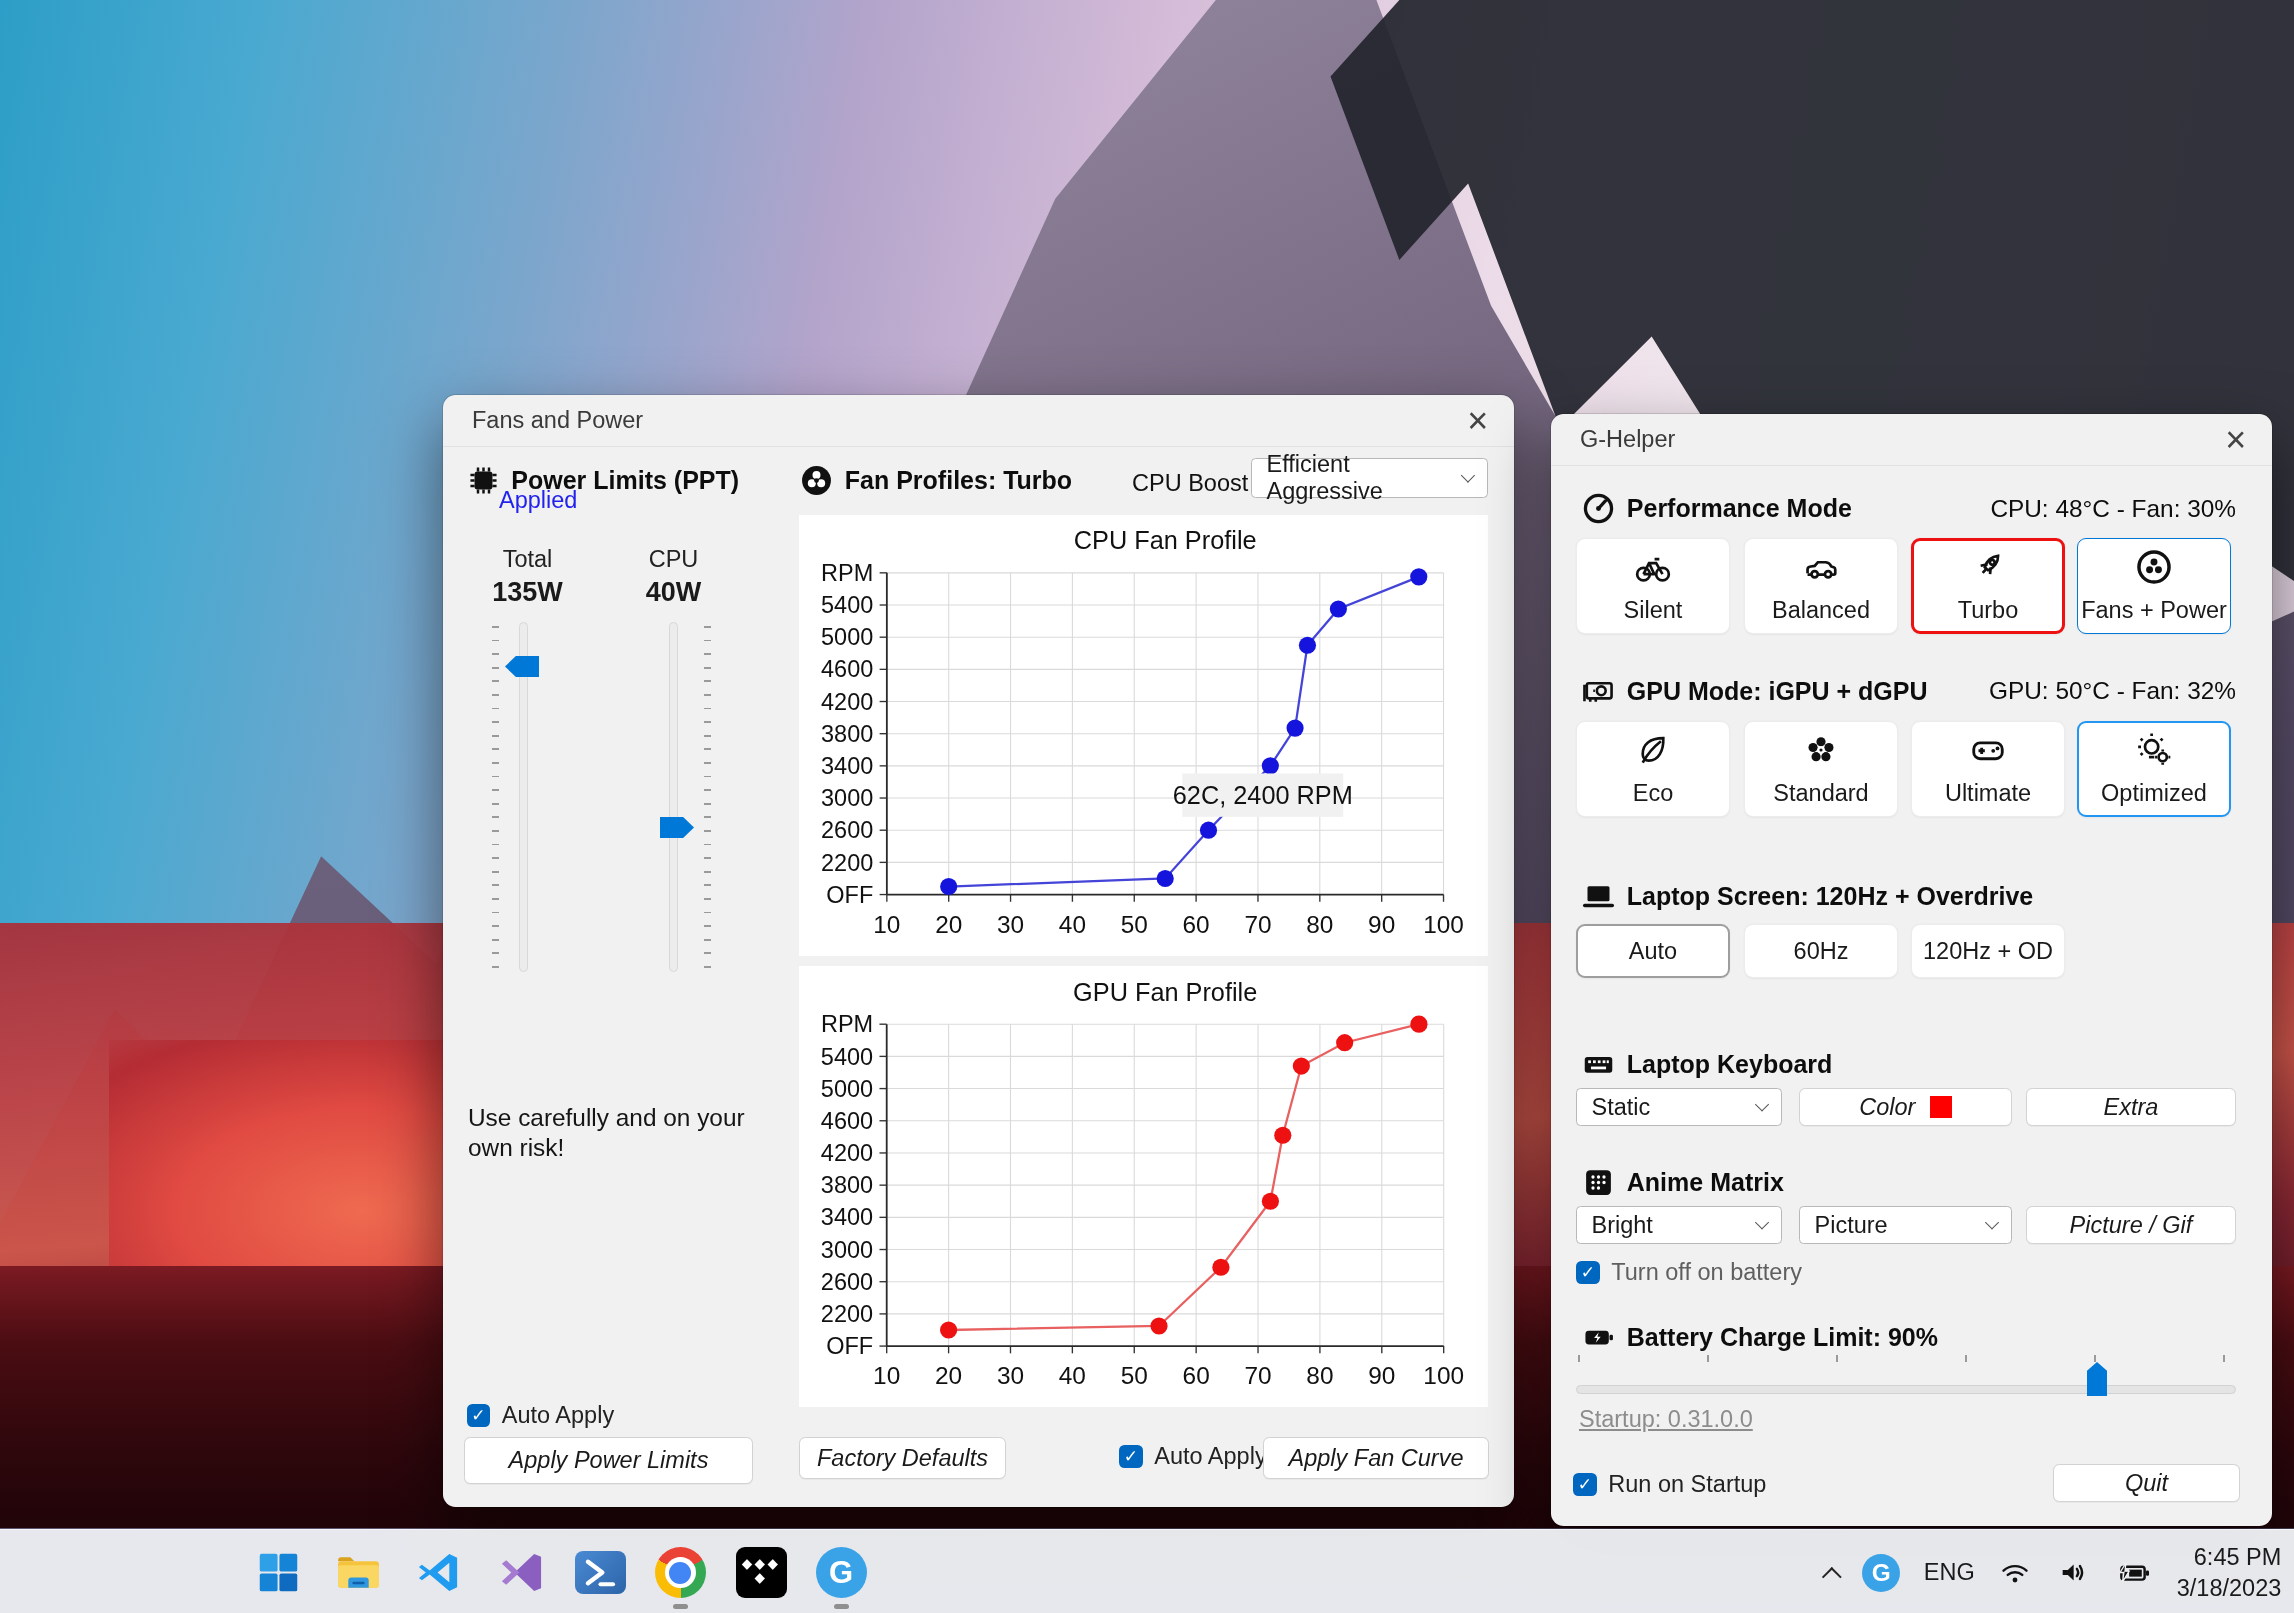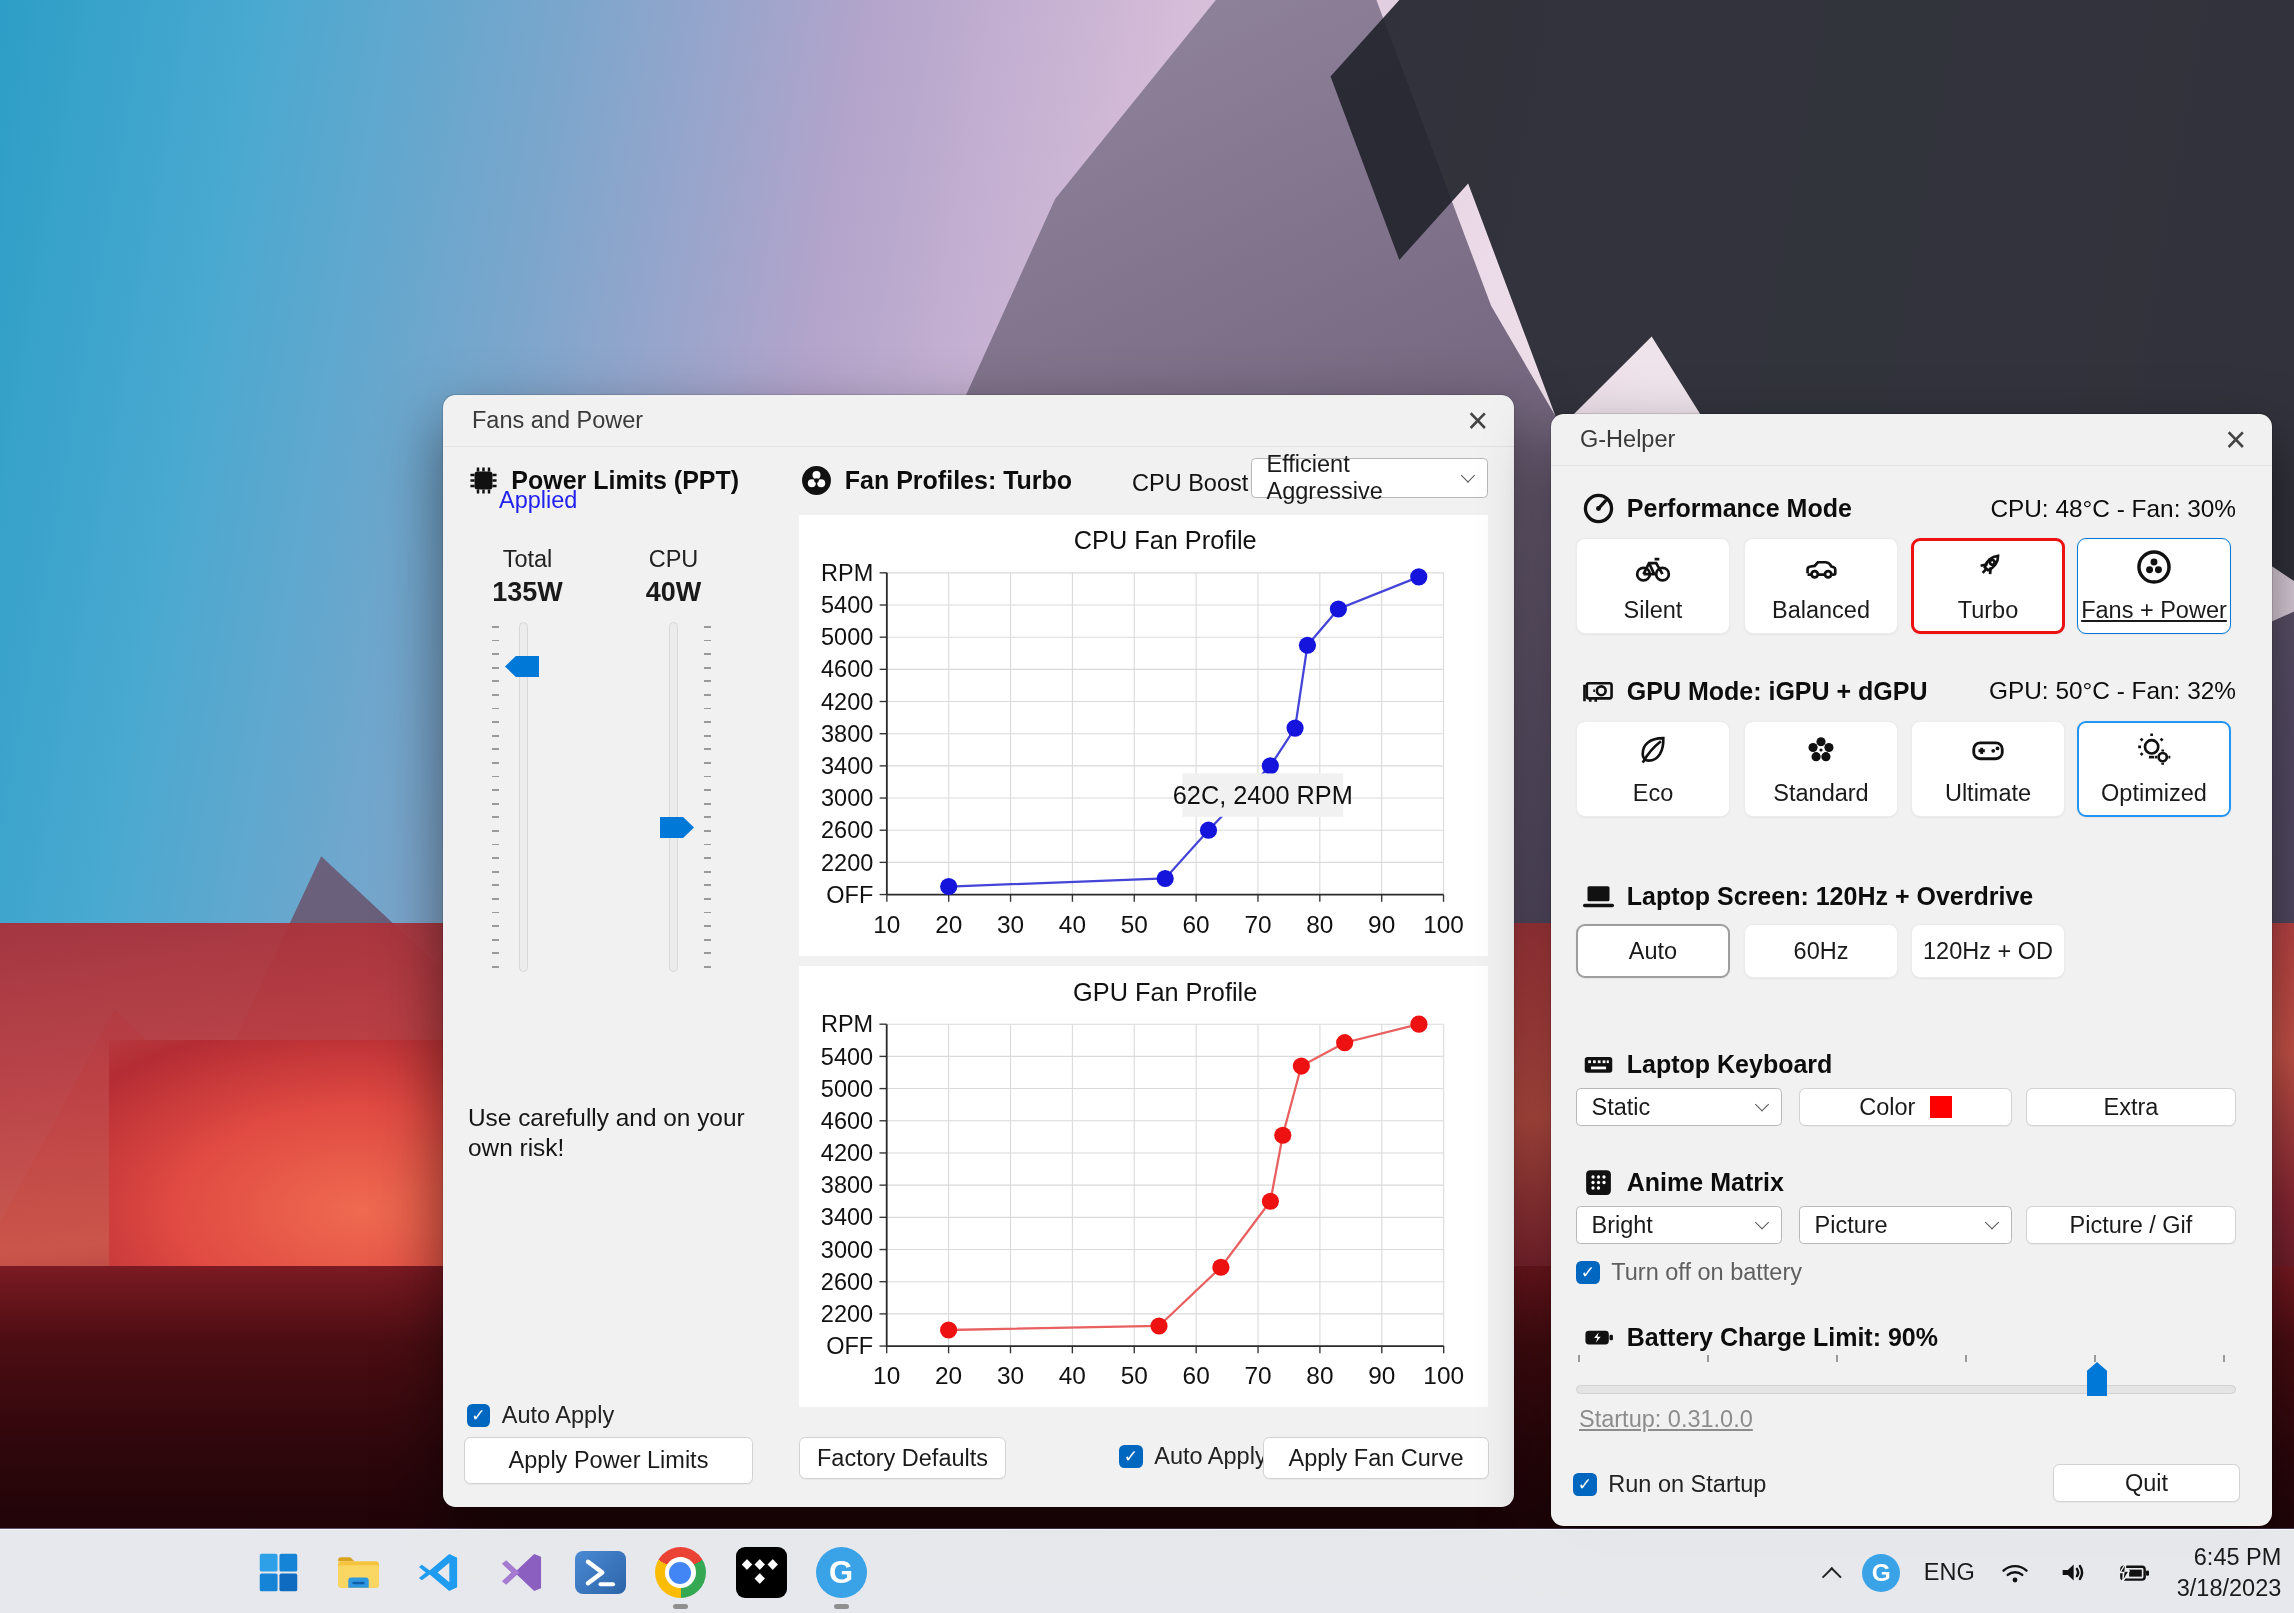--- a/index.html
+++ b/index.html
@@ -37,21 +37,21 @@
   .stats { position:absolute; font-size:24.4px; color:#0d0d0d; text-align:right; }
   .tile { position:absolute; width:154px; background:#fff; border:0.9px solid #ececec; border-radius:9px;
     display:flex; flex-direction:column; align-items:center; justify-content:center; gap:11px; font-size:23.5px;
     box-shadow:0 0.9px 1.8px rgba(0,0,0,.05); }
   .tile svg { width:38px; height:38px; }
   .sel-red   { border:3.6px solid #ee1111 !important; }
   .sel-blue  { border:1.8px solid #0078d7 !important; }
   .sel-lblue { border:2.7px solid #2196f3 !important; }
   .sel-gray  { border:2.7px solid #9e9e9e !important; }
   .btn { position:absolute; background:#fff; border:0.9px solid #d2d2d2; border-radius:6.3px;
-    display:flex; align-items:center; justify-content:center; font-size:23.5px; box-shadow:0 0.9px 0.9px rgba(0,0,0,.04); }
+    display:flex; align-items:center; justify-content:center; font-size:23.5px; box-shadow:0 0.9px 0.9px rgba(0,0,0,.04);font-style:italic; }
   .select { position:absolute; background:#fff; border:0.9px solid #b8b8b8; border-radius:4.5px;
     display:flex; align-items:center; justify-content:space-between; padding:0 14.5px; font-size:23.5px; }
   .chev { width:10px; height:10px; border-right:1.8px solid #555; border-bottom:1.8px solid #555;
     transform:rotate(45deg) translate(-1.8px,-1.8px); }
   .cb { width:23.5px; height:23.5px; background:#0067c0; border-radius:5.4px; color:#fff; display:flex;
     align-items:center; justify-content:center; font-size:17px; flex:0 0 auto; }
   .cb-row { position:absolute; display:flex; align-items:center; gap:11.8px; font-size:23.5px; color:#222; }
   .link { text-decoration:none; }
 
   
@@ -380,21 +380,21 @@
   <div class="tile sel-red" style="left:360px; top:124px; height:96px;">
     <svg viewBox="0 0 24 24">
       <g transform="rotate(42 12 12)" fill="none" stroke="#111" stroke-width="1.7">
         <path d="M12 2.5 C14.8 5.5 15.3 9.8 13.4 13.5 H10.6 C8.7 9.8 9.2 5.5 12 2.5 Z"></path>
         <circle cx="12" cy="8" r="1.5"></circle>
         <path d="M10.6 11 L8 14.5 M13.4 11 L16 14.5 M12 14 v3"></path>
       </g>
     </svg>
     <span>Turbo</span>
   </div>
-  <div class="tile sel-blue" style="left:526px; top:124px; height:96px;text-decoration:underline;">
+  <div class="tile sel-blue" style="left:526px; top:124px; height:96px;">
     <svg viewBox="0 0 24 24">
       <circle cx="12" cy="12" r="9.5" fill="none" stroke="#111" stroke-width="2.2"></circle>
       <circle cx="12" cy="8.8" r="2.2" fill="#111"></circle>
       <circle cx="9.2" cy="13.8" r="2.2" fill="#111"></circle>
       <circle cx="14.8" cy="13.8" r="2.2" fill="#111"></circle>
     </svg>
     <span>Fans + Power</span>
   </div>
 
   <div class="h" style="left:31px; top:261px;">

